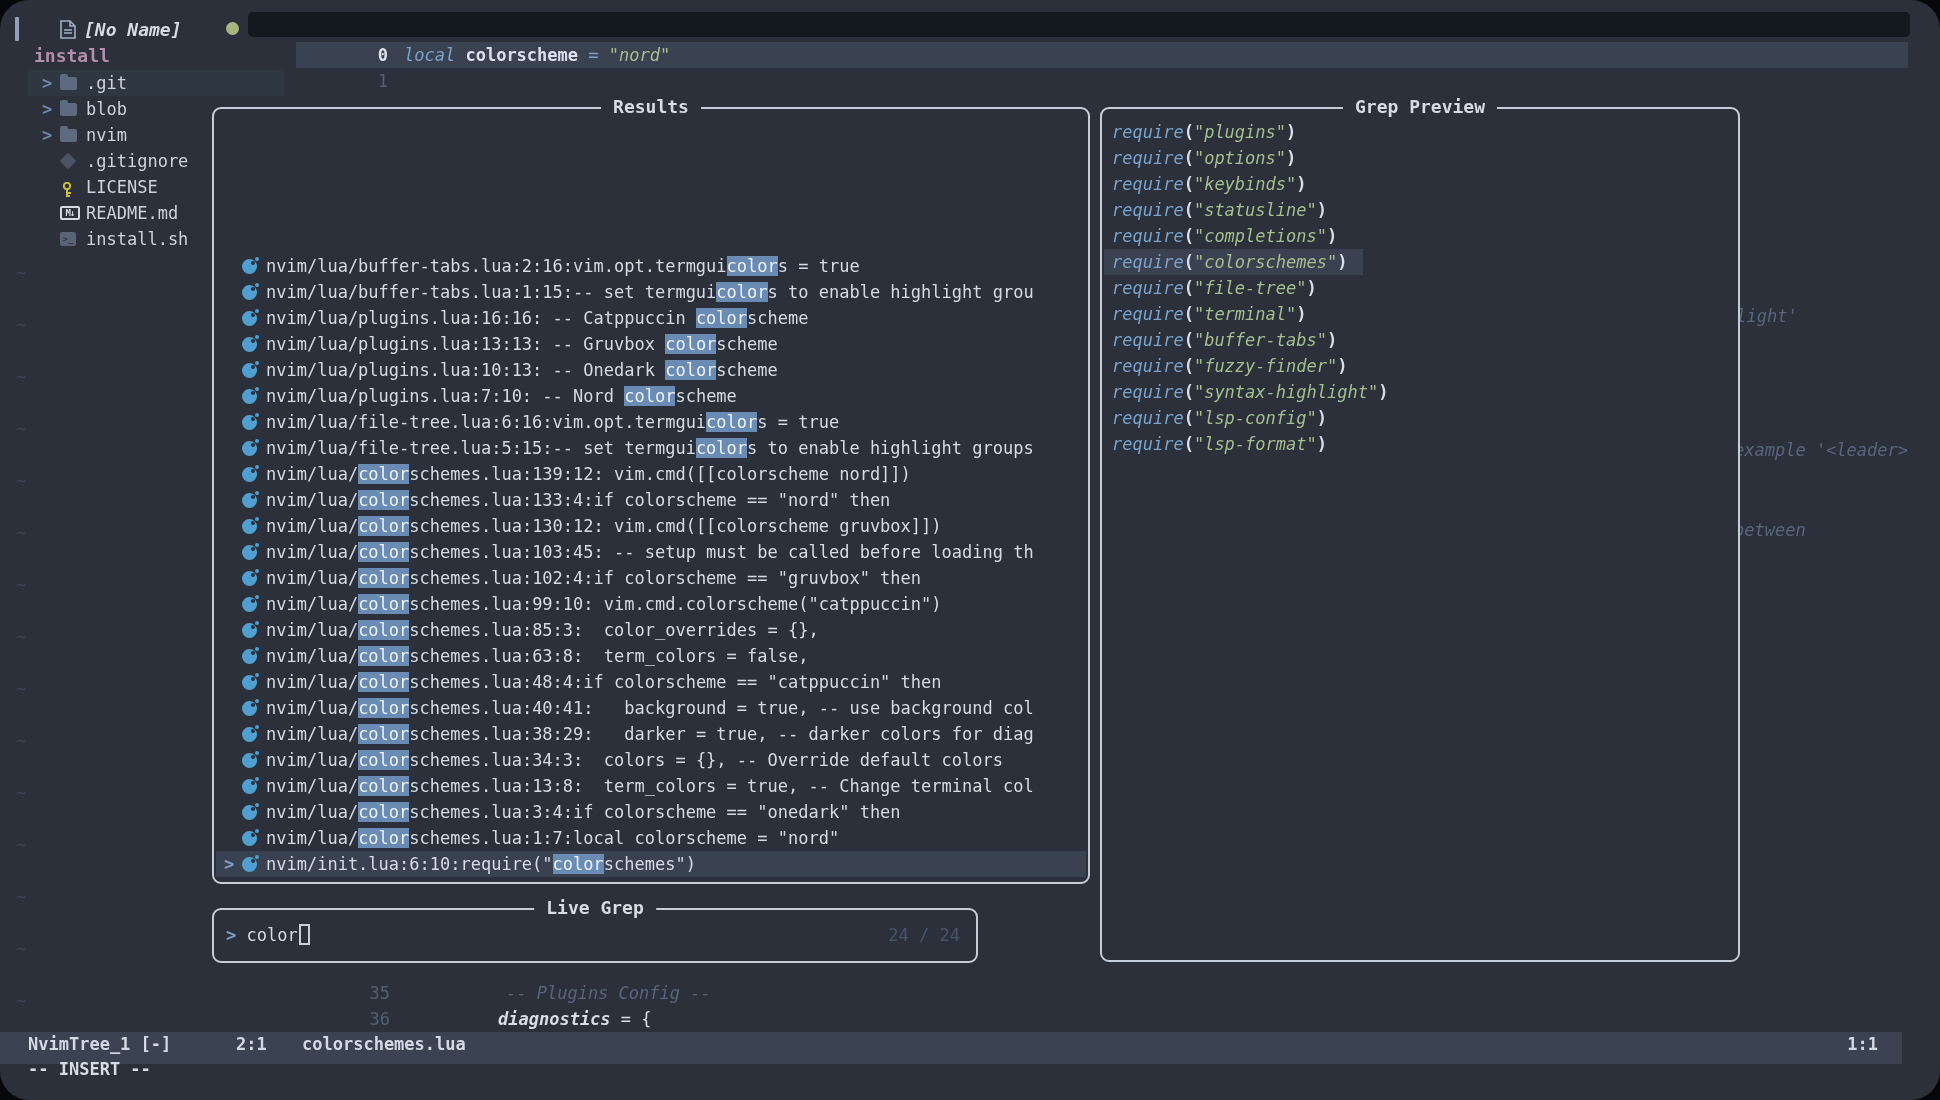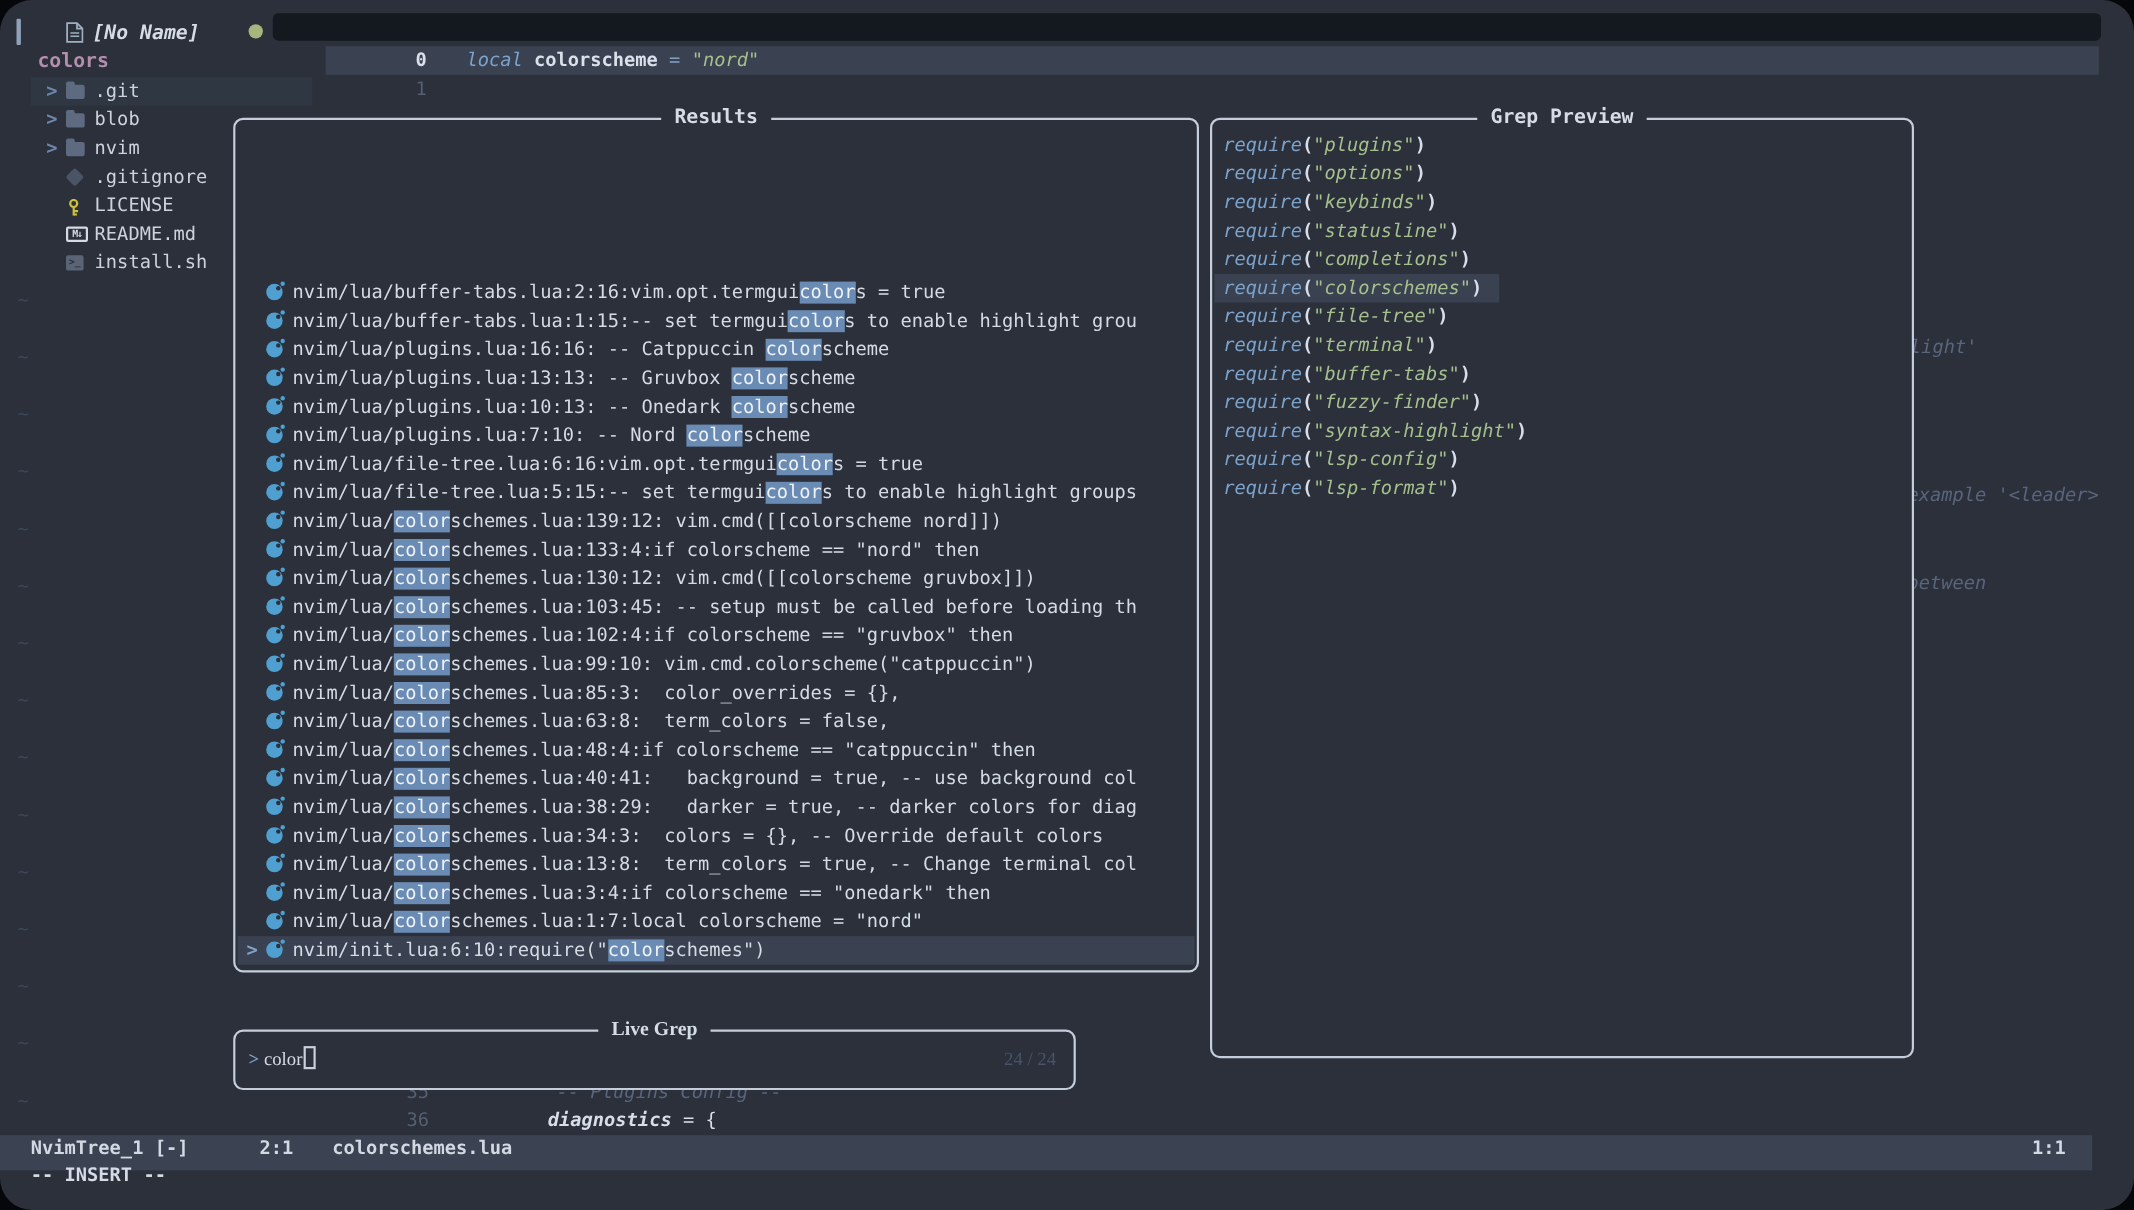--- a/index.html
+++ b/index.html
@@ -13,21 +13,21 @@
   .tab-label { position:absolute; left:84px; top:19px; font-size:18px; font-weight:bold; font-style:italic; color:#d6dce6; }
   .tab-dot { position:absolute; left:226px; top:22px; width:13px; height:13px; border-radius:50%; background:#a6b67c; }
   .tab-strip { position:absolute; left:248px; top:12px; right:30px; height:25px; background:#14181f; border-radius:5px; }
 
   
   .cursorline { position:absolute; left:296px; top:42px; width:1612px; height:26px; background:#3a4150; }
   .lnum { position:absolute; width:48px; text-align:right; font-size:17px; line-height:26px; }
   .ln0 { left:340px; top:42px; color:#dbe1ea; font-weight:bold; }
   .ln1 { left:340px; top:68px; color:#555f72; }
   .codeline { position:absolute; left:404px; top:42px; font-size:17px; line-height:26px; white-space:pre; }
-  .tok-kw { color:#7ba3cc; font-style:italic;margin-left:20px; }
+  .tok-kw { color:#7ba3cc; font-style:italic; }
   .tok-name { color:#dbe1ea; font-weight:bold; }
   .tok-op { color:#81a1c1; }
   .tok-str { color:#a5bf8d; font-style:italic; }
 
   
   .tree-root { position:absolute; left:34px; top:44px; font-size:18px; line-height:24px; font-weight:bold; color:#b48ead; }
   .tree-item { position:absolute; left:0; width:290px; height:26px; font-size:17px; line-height:26px; color:#ccd3dd; }
   .tree-item .selbg { position:absolute; left:28px; top:0; width:256px; height:26px; background:#2f3743; }
   .tree-chevron { position:absolute; left:42px; top:0; color:#6d87ab; font-weight:bold; }
   .tree-ic { position:absolute; left:60px; top:5px; }
@@ -50,21 +50,21 @@
   .rrow { position:relative; height:26px; line-height:26px; font-size:17px; color:#d5dbe5;
     white-space:pre; overflow:hidden; padding-left:8px; }
   .rrow.sel { background:#3a4150; }
   .rcaret { display:inline-block; width:18px; color:#7ba3cc; font-weight:bold; }
   .lua-ic { display:inline-block; position:relative; width:15px; height:15px; margin-right:9px;
     border-radius:50%; background:#4f9fd0; vertical-align:-2px; }
   .lua-ic::before { content:''; position:absolute; right:2px; top:2px; width:4px; height:4px; border-radius:50%; background:#2b303b; }
   .lua-ic::after { content:''; position:absolute; right:-2px; top:-2px; width:4px; height:4px; border-radius:50%; background:#4f9fd0; }
   .hl { background:#6a8cb4; color:#eef2f7; }
 
-  .livegrep { left:212px; top:936px; width:766px; height:55px;font-family:Liberation Serif, serif; }
+  .livegrep { left:212px; top:908px; width:766px; height:55px; }
   .lg-line { position:absolute; left:12px; top:12px; font-size:17px; line-height:26px; white-space:pre; }
   .lg-prompt { color:#7ba3cc; font-weight:bold; }
   .lg-query { color:#d5dbe5; }
   .lg-cursor { display:inline-block; width:11px; height:21px; border:2px solid #c9d0dd; vertical-align:-4px; margin-left:1px; }
   .lg-counter { position:absolute; right:16px; top:12px; font-size:17px; line-height:26px; color:#49536a; }
 
   .preview { left:1100px; top:107px; width:640px; height:855px; }
   .plines { position:absolute; left:2px; top:10px; }
   .pline { height:26px; line-height:26px; font-size:17px; white-space:pre; width:max-content;
     padding:0 16px 0 8px; font-style:italic; }
@@ -104,21 +104,21 @@
   </div>
   <div class="tab-label">[No Name]</div>
   <div class="tab-dot"></div>
   <div class="tab-strip"></div>
 
   <div class="cursorline"></div>
   <div class="lnum ln0">0</div>
   <div class="codeline"><span class="tok-kw">local</span><span> </span><span class="tok-name">colorscheme</span><span class="tok-op"> = </span><span class="tok-str">"nord"</span></div>
   <div class="lnum ln1">1</div>
 
-  <div class="tree-root">colors</div>
+  <div class="tree-root">install</div>
   <div id="tree-items">
       <div class="tree-item" style="top: 70px;">
         <div class="selbg"></div>
         <span class="tree-chevron">&gt;</span>
         <span class="tree-ic">
           <div class="folder-ic"></div>
         </span>
         <span class="tree-label">.git</span>
       </div>
       <div class="tree-item" style="top: 96px;">

